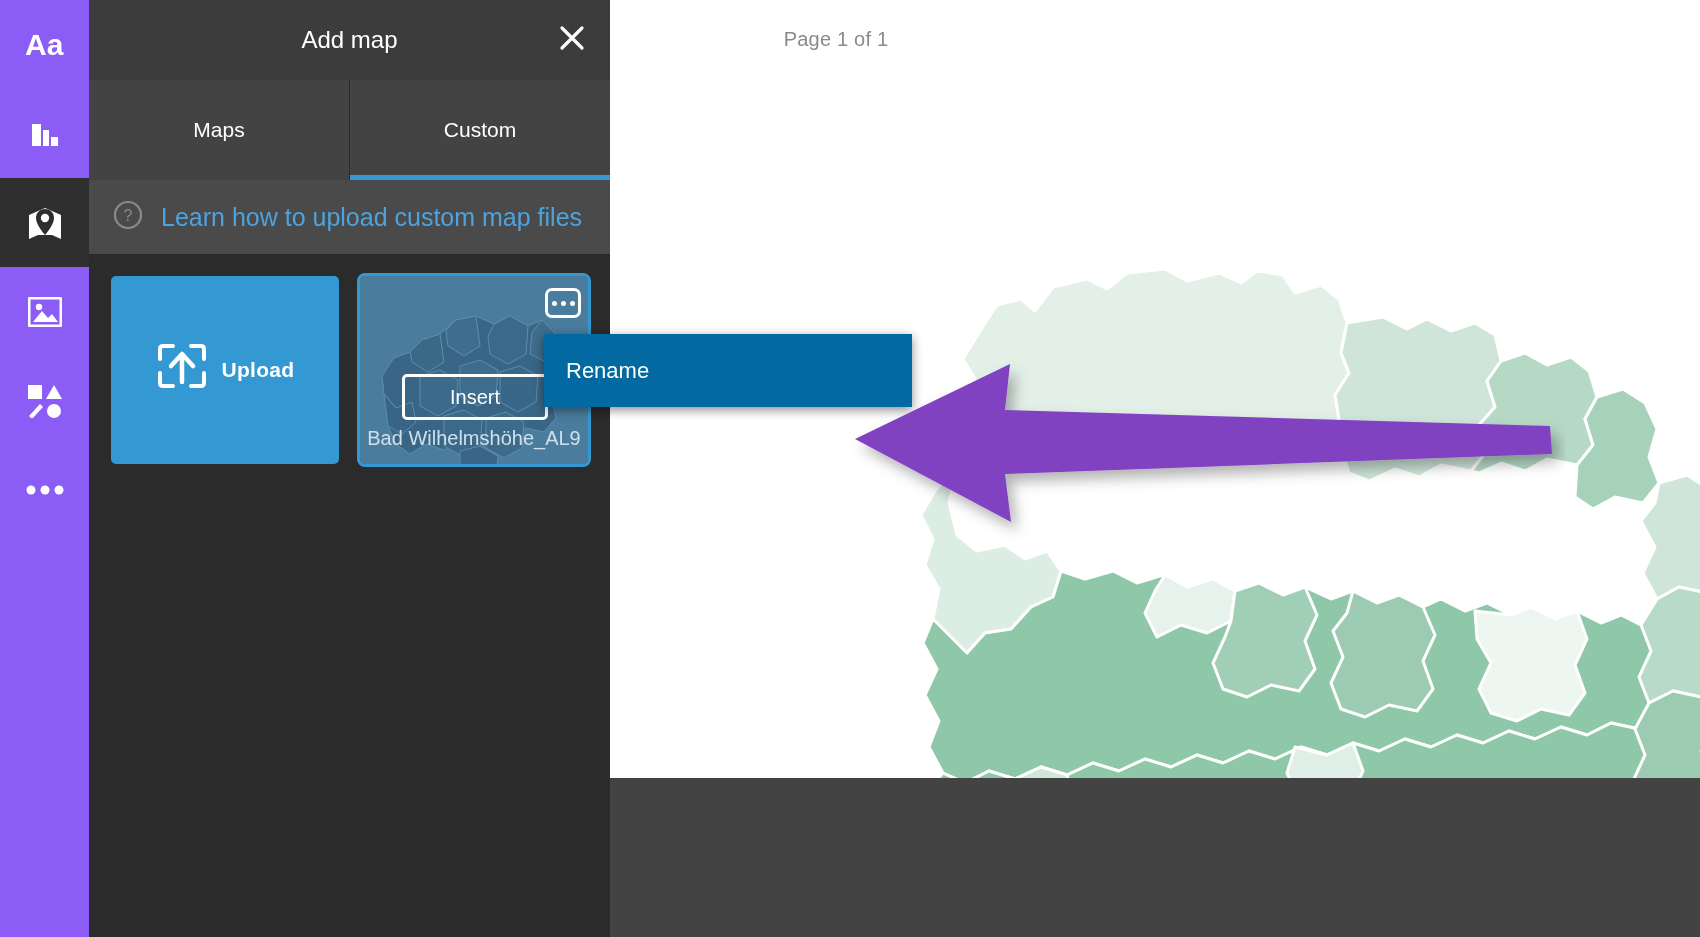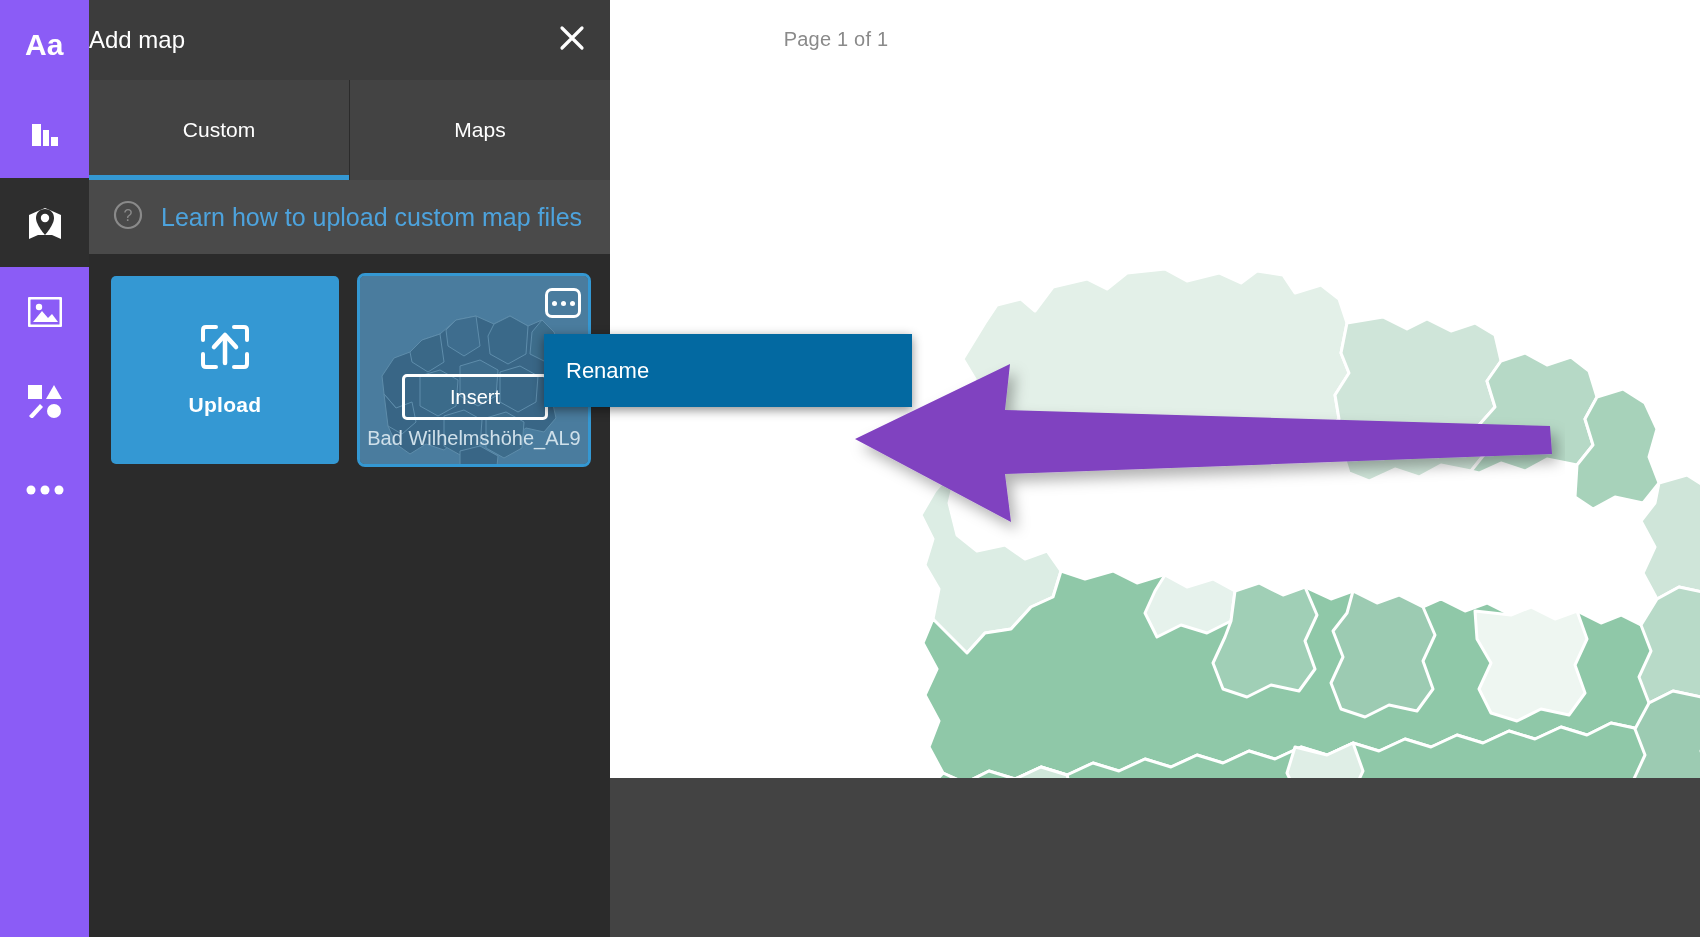--- a/index.html
+++ b/index.html
@@ -39,21 +39,21 @@
   .rail-item.active{ background:#2e2e2e; }
   .rail-item svg{ display:block; }
 
   
   #panel{
     position:absolute; left:89px; top:0; width:521px; height:937px;
     background:#2b2b2b; z-index:22;
   }
   #panel-header{
     position:relative; height:80px; background:#3c3c3c;
-    display:flex; align-items:center; 
+    display:flex; align-items:center; justify-content:center;
   }
   #panel-title{ color:#ffffff; font-size:24px; font-weight:400; }
   #panel-close{
     position:absolute; right:18px; top:50%; transform:translateY(-50%);
     width:40px; height:40px; display:flex; align-items:center; justify-content:center;
     cursor:pointer;
   }
 
   #tabs{ display:flex; height:100px; background:#3c3c3c; }
   .tab{
@@ -73,21 +73,21 @@
   #learn-text{ color:#4da3dd; font-size:25px; }
 
   
   #card-grid{
     display:flex; gap:21px; padding:22px;
   }
   .card{
     width:230px; height:188px; position:relative; border-radius:5px;
   }
   #upload-card{
-    background:#3498d3; display:flex; flex-direction:column;
+    background:#3498d3; display:flex; flex-direction:row;
     align-items:center; justify-content:center; gap:14px; cursor:pointer;
   }
   #upload-label{ color:#ffffff; font-size:21px; font-weight:bold; letter-spacing:.3px; }
 
   #map-card{
     background:#4b7d9e; outline:3px solid #3498d3; overflow:hidden; cursor:pointer;
   }
   #map-card-thumb{ position:absolute; left:0; top:0; width:230px; height:232px; }
   #map-card-overlay{
     position:absolute; inset:0; background:rgba(73,125,158,.45);
@@ -242,26 +242,26 @@
     <div id="panel-close">
       <span>
         <svg width="26" height="26" viewBox="0 0 26 26">
           <path d="M3 3 L23 23 M23 3 L3 23" stroke="#ffffff" stroke-width="3.2" stroke-linecap="round"></path>
         </svg>
       </span>
     </div>
   </div>
 
   <div id="tabs">
+    <div class="tab">
+      <span>Maps</span>
+      <span class="underline"></span>
+    </div>
     <div class="tab active">
       <span>Custom</span>
-      <span class="underline"></span>
-    </div>
-    <div class="tab">
-      <span>Maps</span>
       <span class="underline"></span>
     </div>
   </div>
 
   <div id="learn-bar">
     <span>
       <svg width="30" height="30" viewBox="0 0 30 30">
         <circle cx="15" cy="15" r="13" fill="none" stroke="#8a8a8a" stroke-width="2.2"></circle>
         <text x="15" y="21" text-anchor="middle" font-family="Liberation Sans, sans-serif" font-size="16" fill="#8a8a8a">?</text>
       </svg>

